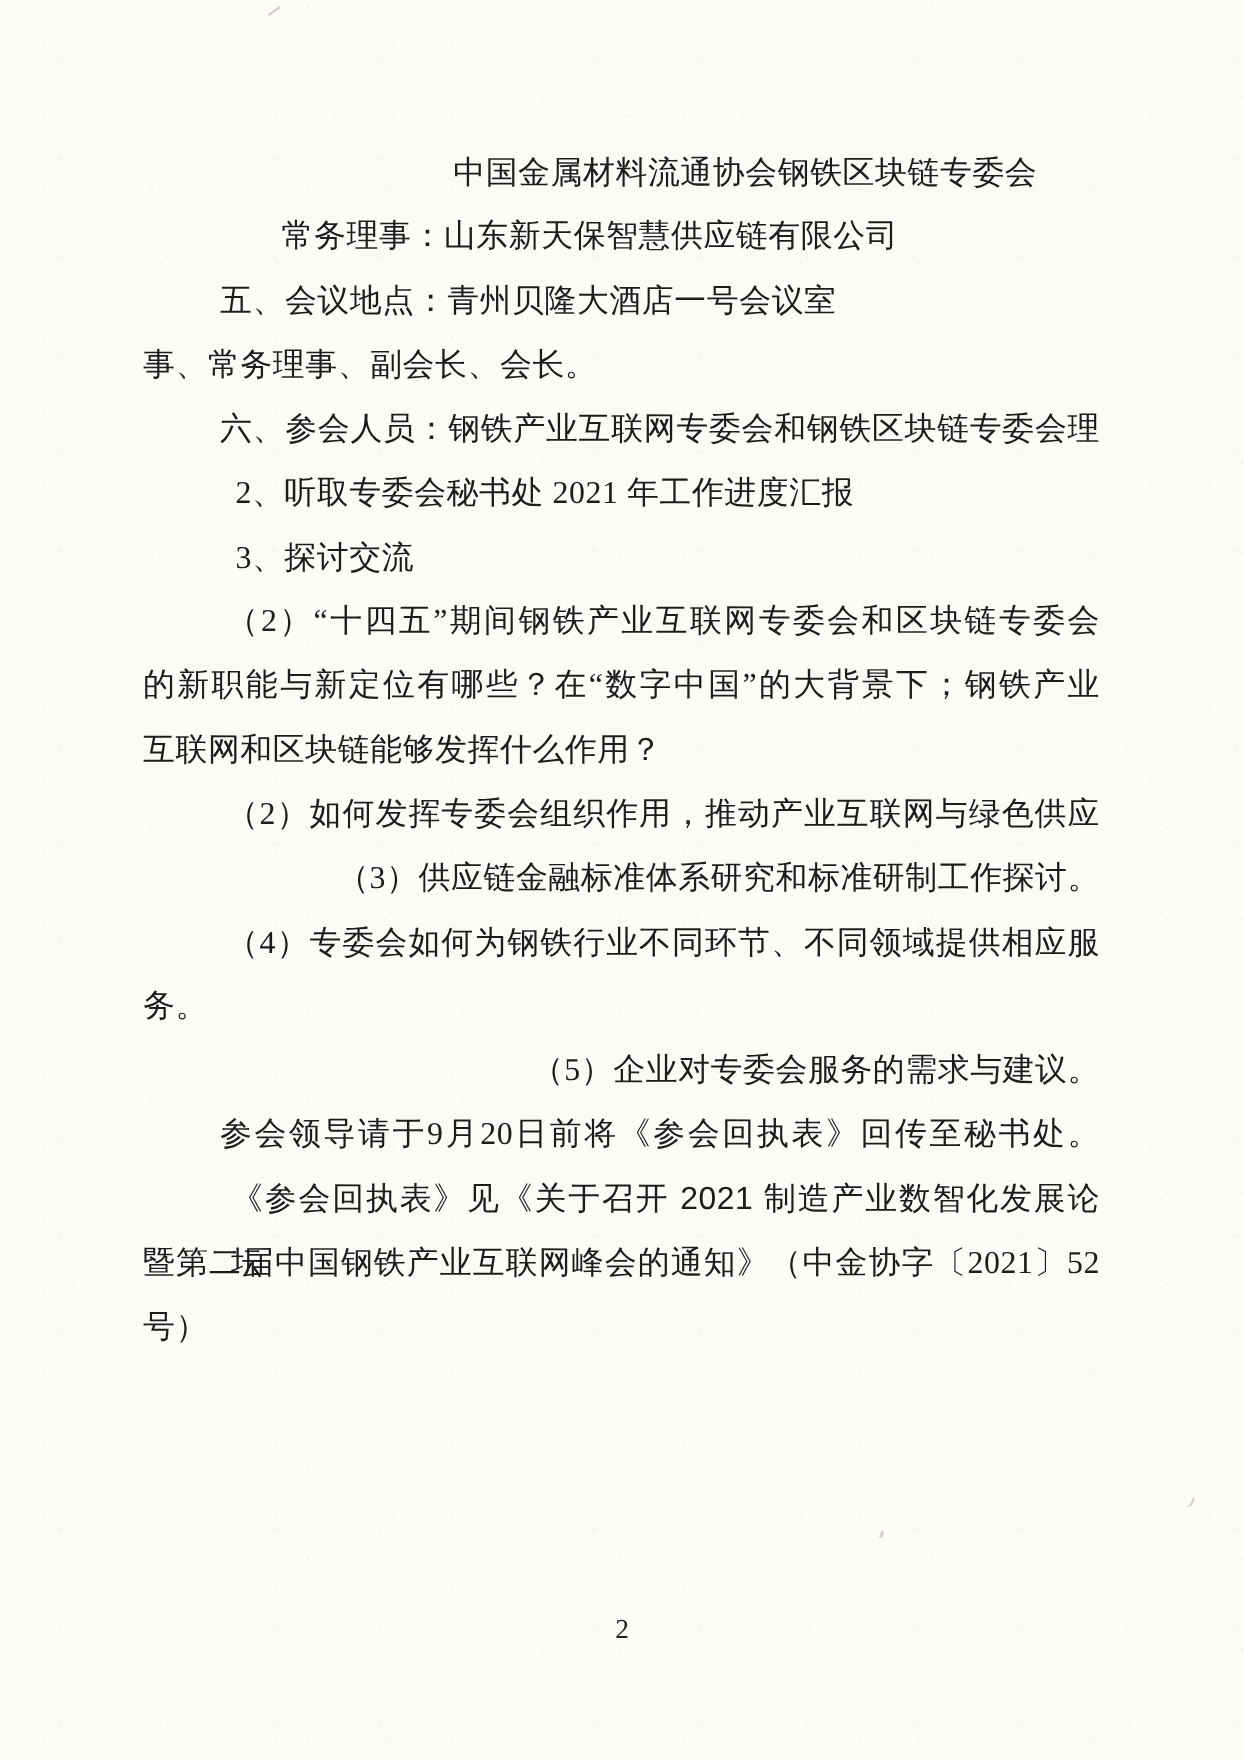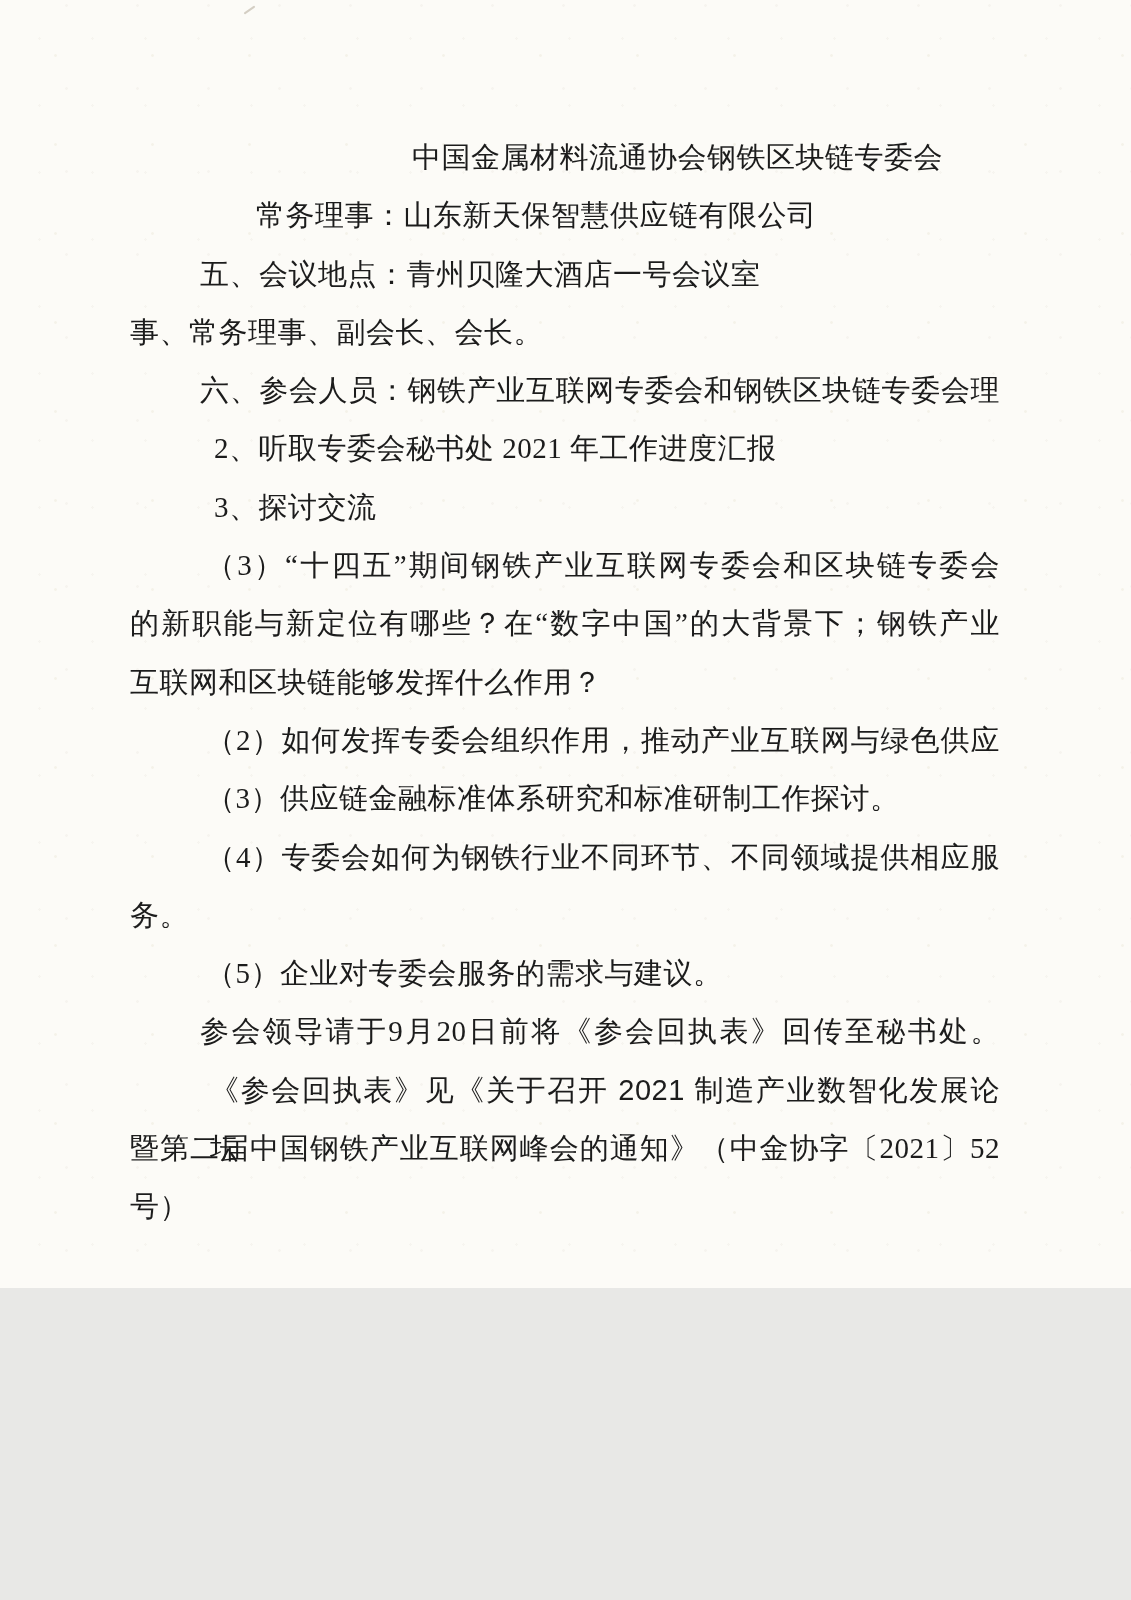--- a/index.html
+++ b/index.html
@@ -3,21 +3,21 @@
 <meta charset="utf-8">
 <style>
   html, body {
     margin: 0;
     padding: 0;
     background: #e8e8e6;
   }
   .page {
     position: relative;
     width: 1131px;
-    height: 1288px;
+    height: 1600px;
     margin: 0 auto;
     background-color: #fcfbf7;
     
     background-image:
       radial-gradient(circle, rgba(205,190,155,0.14) 1px, transparent 1.7px),
       radial-gradient(circle, rgba(195,185,165,0.10) 1px, transparent 1.6px),
       radial-gradient(circle, rgba(185,175,150,0.08) 1px, transparent 1.5px);
     background-size: 97px 89px, 71px 83px, 53px 67px;
     background-position: 7px 11px, 31px 47px, 13px 5px;
     overflow: hidden;
@@ -43,21 +43,21 @@
   }
   .full {
     text-align: justify;
     text-align-last: justify;
     white-space: normal;
   }
   .ind-t { padding-left: 282px; }
   .ind-o { padding-left: 126px; }
   .ind-h { padding-left: 70px;  }
   .ind-n { padding-left: 84px;  }
-  .ind-p { padding-left: 76px;  }
+  .ind-p { padding-left: 76px; text-align: right;  }
   .ind-b { padding-left: 80px;  }
   .page-number {
     position: absolute;
     top: 1468px;
     left: 0;
     width: 100%;
     text-align: center;
     font-size: 25px;
     color: #222;
     font-family: "Liberation Serif", "DejaVu Serif", serif;
@@ -89,21 +89,21 @@
   <div class="artifact-3"></div>
 
   <div class="content">
     <div class="line ind-t"><span class="t">中国金属材料流通协会钢铁区块链专委会</span></div>
     <div class="line ind-o"><span class="t">常务理事：山东新天保智慧供应链有限公司</span></div>
     <div class="line ind-h"><span class="b">五、会议地点：</span><span class="t">青州贝隆大酒店一号会议室</span></div>
     <div class="line"><span class="t">事、常务理事、副会长、会长。</span></div>
     <div class="line ind-h full"><span class="b">六、参会人员：</span><span class="t">钢铁产业互联网专委会和钢铁区块链专委会理</span></div>
     <div class="line ind-n"><span class="t">2、听取专委会秘书处 2021 年工作进度汇报</span></div>
     <div class="line ind-n"><span class="t">3、探讨交流</span></div>
-    <div class="line ind-p full"><span class="t">（3）“十四五”期间钢铁产业互联网专委会和区块链专委会</span></div>
+    <div class="line ind-p full"><span class="t">（2）“十四五”期间钢铁产业互联网专委会和区块链专委会</span></div>
     <div class="line full"><span class="t">的新职能与新定位有哪些？在“数字中国”的大背景下；钢铁产业</span></div>
     <div class="line"><span class="t">互联网和区块链能够发挥什么作用？</span></div>
     <div class="line ind-p full"><span class="t">（2）如何发挥专委会组织作用，推动产业互联网与绿色供应</span></div>
     <div class="line ind-p"><span class="t">（3）供应链金融标准体系研究和标准研制工作探讨。</span></div>
     <div class="line ind-p full"><span class="t">（4）专委会如何为钢铁行业不同环节、不同领域提供相应服</span></div>
     <div class="line"><span class="t">务。</span></div>
     <div class="line ind-p"><span class="t">（5）企业对专委会服务的需求与建议。</span></div>
     <div class="line ind-h full"><span class="t">参会领导请于9月20日前将《参会回执表》回传至秘书处。</span></div>
     <div class="line ind-b full"><span class="b">《参会回执表》见《关于召开 2021 制造产业数智化发展论坛</span></div>
     <div class="line full"><span class="b">暨第二届中国钢铁产业互联网峰会的通知》</span><span class="t">（中金协字〔2021〕52</span></div>

